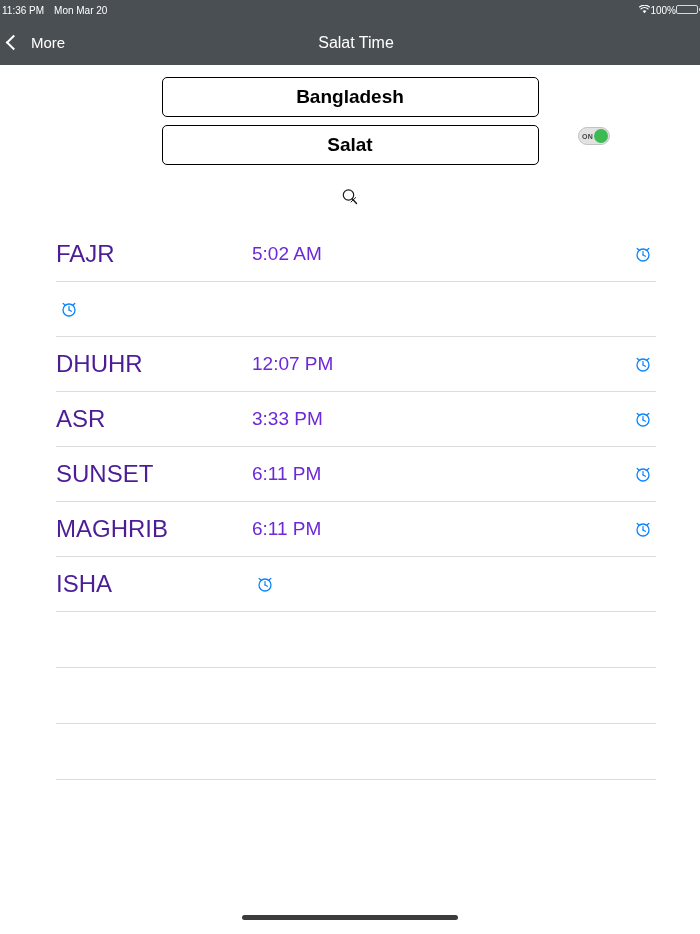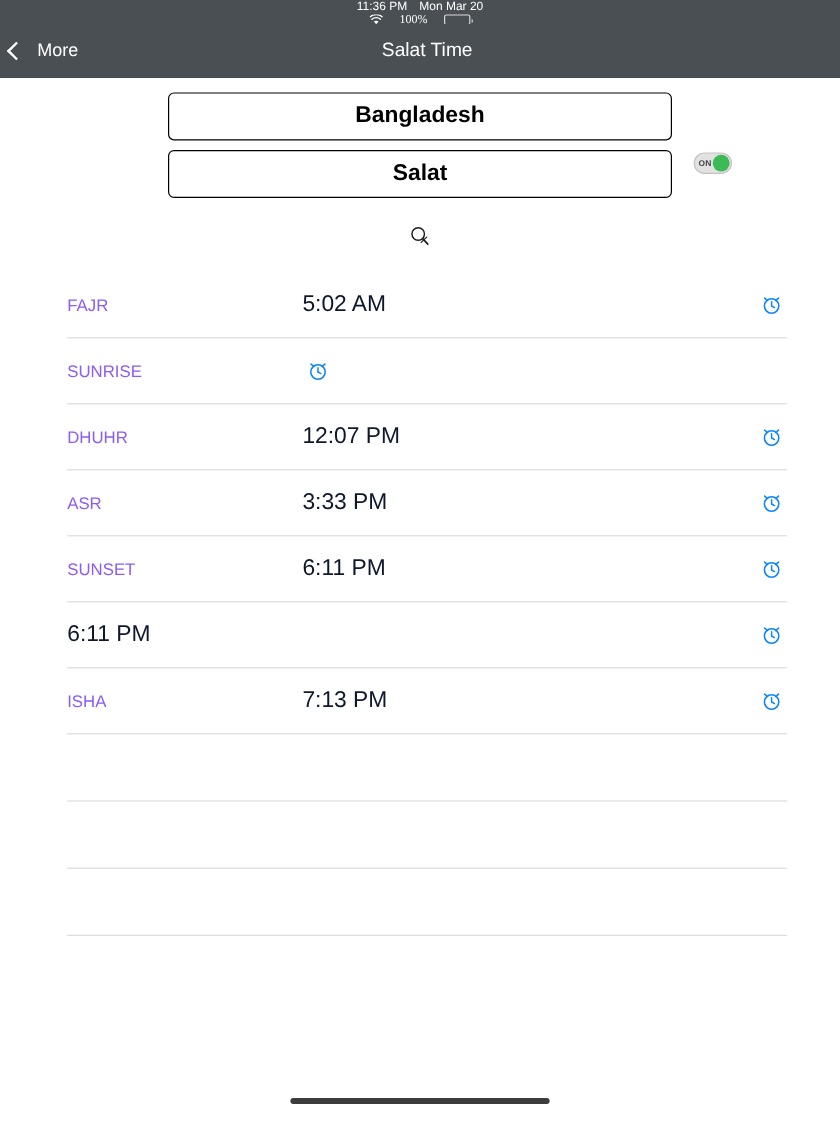--- a/index.html
+++ b/index.html
@@ -23,37 +23,35 @@
   }
 
   
   .status-bar {
     height: 20px;
     background: #4a4f54;
     color: #ffffff;
     display: flex;
     align-items: center;
     font-size: 10px;
-    padding: 0 16px;
-    box-sizing: border-box;
-    flex-direction: column;
+    padding: 0 2px;
+    box-sizing: border-box;
   }
   .status-left {
     display: flex;
     align-items: center;
     gap: 10px;
     flex: 0 0 auto;
   }
   .status-spacer { flex: 1 1 auto; }
   .status-right {
     display: flex;
-    align-items: center;
-    gap: 14px;
+    align-items: flex-start;
+    gap: 0;
     flex: 0 0 auto;
-    font-family: Liberation Serif, serif;
   }
   .wifi-icon {
     display: inline-block;
     width: 11px;
     height: 9px;
     position: relative;
   }
   .wifi-icon svg { display: block; }
   .battery {
     width: 22px;
@@ -128,21 +126,21 @@
     position: relative;
     padding-top: 12px;
   }
   .selector-row {
     display: flex;
     align-items: center;
     justify-content: center;
     position: relative;
   }
   .selector {
-    width: 420px;
+    width: 377px;
     height: 40px;
     border: 1.5px solid #000000;
     border-radius: 5px;
     background: #ffffff;
     display: flex;
     align-items: center;
     justify-content: center;
     font-size: 19px;
     font-weight: bold;
     color: #000000;
@@ -200,27 +198,27 @@
   }
   .row {
     height: 55px;
     display: flex;
     align-items: center;
     border-bottom: 1px solid #dcdcdc;
     box-sizing: border-box;
   }
   .row .name {
     width: 196px;
-    font-size: 14px;
-    color: #8b5cf6;
+    font-size: 24px;
+    color: #4c1d95;
   }
   .row .time {
     flex: 1 1 auto;
     font-size: 19px;
-    color: #0f172a;
+    color: #6d28d9;
   }
   .row .alarm {
     width: 26px;
     display: flex;
     justify-content: center;
     align-items: center;
     cursor: pointer;
   }
   .empty-row {
     height: 55px;
@@ -314,21 +312,20 @@
             <circle cx="9" cy="10" r="6" stroke="#0a84ff" stroke-width="1.3" fill="none"></circle>
             <line x1="9" y1="6.5" x2="9" y2="10" stroke="#0a84ff" stroke-width="1.2" stroke-linecap="round"></line>
             <line x1="9" y1="10" x2="11.4" y2="11.3" stroke="#0a84ff" stroke-width="1.2" stroke-linecap="round"></line>
             <line x1="3.2" y1="3.4" x2="5.6" y2="5.4" stroke="#0a84ff" stroke-width="1.3" stroke-linecap="round"></line>
             <line x1="14.8" y1="3.4" x2="12.4" y2="5.4" stroke="#0a84ff" stroke-width="1.3" stroke-linecap="round"></line>
           </svg>
         </span>
       </div>
 
       <div class="row">
-        <span class="name">SUNRISE</span>
         <span class="alarm">
           <svg width="18" height="18" viewBox="0 0 18 18">
             <circle cx="9" cy="10" r="6" stroke="#0a84ff" stroke-width="1.3" fill="none"></circle>
             <line x1="9" y1="6.5" x2="9" y2="10" stroke="#0a84ff" stroke-width="1.2" stroke-linecap="round"></line>
             <line x1="9" y1="10" x2="11.4" y2="11.3" stroke="#0a84ff" stroke-width="1.2" stroke-linecap="round"></line>
             <line x1="3.2" y1="3.4" x2="5.6" y2="5.4" stroke="#0a84ff" stroke-width="1.3" stroke-linecap="round"></line>
             <line x1="14.8" y1="3.4" x2="12.4" y2="5.4" stroke="#0a84ff" stroke-width="1.3" stroke-linecap="round"></line>
           </svg>
         </span>
       </div>
@@ -369,35 +366,35 @@
             <circle cx="9" cy="10" r="6" stroke="#0a84ff" stroke-width="1.3" fill="none"></circle>
             <line x1="9" y1="6.5" x2="9" y2="10" stroke="#0a84ff" stroke-width="1.2" stroke-linecap="round"></line>
             <line x1="9" y1="10" x2="11.4" y2="11.3" stroke="#0a84ff" stroke-width="1.2" stroke-linecap="round"></line>
             <line x1="3.2" y1="3.4" x2="5.6" y2="5.4" stroke="#0a84ff" stroke-width="1.3" stroke-linecap="round"></line>
             <line x1="14.8" y1="3.4" x2="12.4" y2="5.4" stroke="#0a84ff" stroke-width="1.3" stroke-linecap="round"></line>
           </svg>
         </span>
       </div>
 
       <div class="row">
+        <span class="name">MAGHRIB</span>
         <span class="time">6:11 PM</span>
         <span class="alarm">
           <svg width="18" height="18" viewBox="0 0 18 18">
             <circle cx="9" cy="10" r="6" stroke="#0a84ff" stroke-width="1.3" fill="none"></circle>
             <line x1="9" y1="6.5" x2="9" y2="10" stroke="#0a84ff" stroke-width="1.2" stroke-linecap="round"></line>
             <line x1="9" y1="10" x2="11.4" y2="11.3" stroke="#0a84ff" stroke-width="1.2" stroke-linecap="round"></line>
             <line x1="3.2" y1="3.4" x2="5.6" y2="5.4" stroke="#0a84ff" stroke-width="1.3" stroke-linecap="round"></line>
             <line x1="14.8" y1="3.4" x2="12.4" y2="5.4" stroke="#0a84ff" stroke-width="1.3" stroke-linecap="round"></line>
           </svg>
         </span>
       </div>
 
       <div class="row">
         <span class="name">ISHA</span>
-        <span class="time">7:13 PM</span>
         <span class="alarm">
           <svg width="18" height="18" viewBox="0 0 18 18">
             <circle cx="9" cy="10" r="6" stroke="#0a84ff" stroke-width="1.3" fill="none"></circle>
             <line x1="9" y1="6.5" x2="9" y2="10" stroke="#0a84ff" stroke-width="1.2" stroke-linecap="round"></line>
             <line x1="9" y1="10" x2="11.4" y2="11.3" stroke="#0a84ff" stroke-width="1.2" stroke-linecap="round"></line>
             <line x1="3.2" y1="3.4" x2="5.6" y2="5.4" stroke="#0a84ff" stroke-width="1.3" stroke-linecap="round"></line>
             <line x1="14.8" y1="3.4" x2="12.4" y2="5.4" stroke="#0a84ff" stroke-width="1.3" stroke-linecap="round"></line>
           </svg>
         </span>
       </div>

